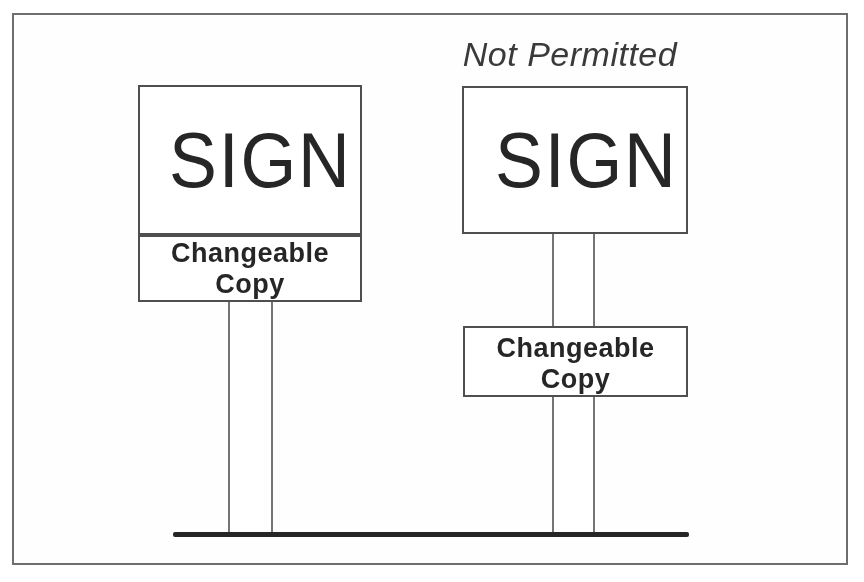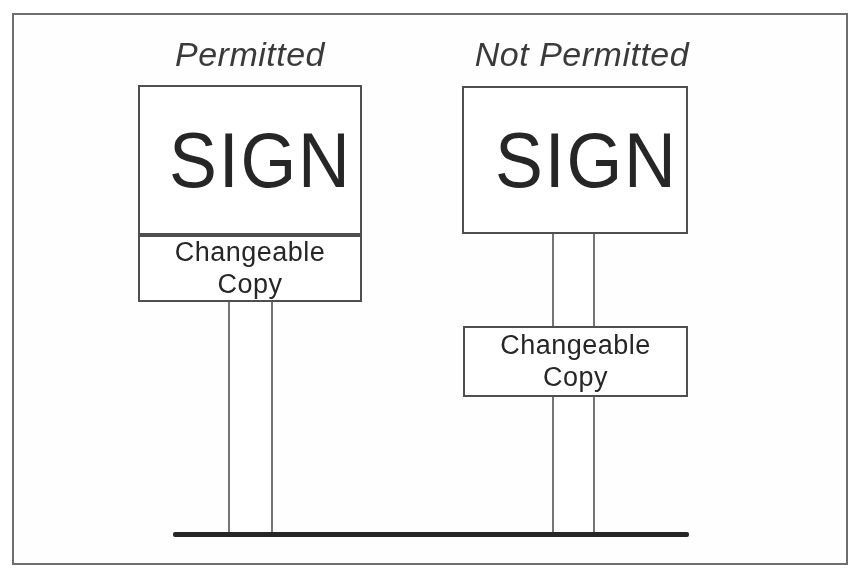--- a/index.html
+++ b/index.html
@@ -28,21 +28,21 @@
     position: absolute;
     height: 40px;
     font-style: italic;
     font-size: 34px;
     color: #3a3a3a;
     text-align: center;
     white-space: nowrap;
     letter-spacing: 0.5px;
   }
   .title-left  { left: 112px; top: 20px; width: 248px; }
-  .title-right { left: 438px; top: 20px; width: 260px; }
+  .title-right { left: 426px; top: 20px; width: 260px; }
   .sign-box {
     position: absolute;
     background: #ffffff;
     border: 2px solid #4f4f4f;
     display: flex;
     align-items: center;
     justify-content: flex-end;
     z-index: 2;
   }
   .sign-box .sign-text {
@@ -54,27 +54,28 @@
   }
   .sign-left  { left: 124px; top: 70px; width: 220px; height: 146px; }
   .sign-right { left: 448px; top: 71px; width: 222px; height: 144px; }
   .copy-box {
     position: absolute;
     background: #ffffff;
     border: 2px solid #4f4f4f;
     display: flex;
     flex-direction: column;
     align-items: center;
-    justify-content: center;
+    justify-content: flex-end;
     z-index: 3;
     color: #262626;
     font-size: 27px;
     line-height: 1.15;
     text-align: center;
     letter-spacing: 0.5px;
+    font-weight: bold;
   }
   .copy-left  { left: 124px; top: 220px; width: 220px; height: 63px; }
   .copy-right { left: 449px; top: 311px; width: 221px; height: 67px; }
   .pole {
     position: absolute;
     background: #ffffff;
     border-left: 2px solid #757575;
     border-right: 2px solid #757575;
     z-index: 1;
   }
@@ -90,21 +91,20 @@
     border-radius: 2px;
     z-index: 4;
   }
 </style>
 </head>
 <body>
 
 <div class="canvas">
   <div class="frame">
 
-    <div class="panel-title title-left">Permitted</div>
 
     <div class="sign-box sign-left">
       <span class="sign-text">SIGN</span>
     </div>
 
     <div class="copy-box copy-left">
       <div>Changeable</div>
       <div>Copy</div>
     </div>
 

